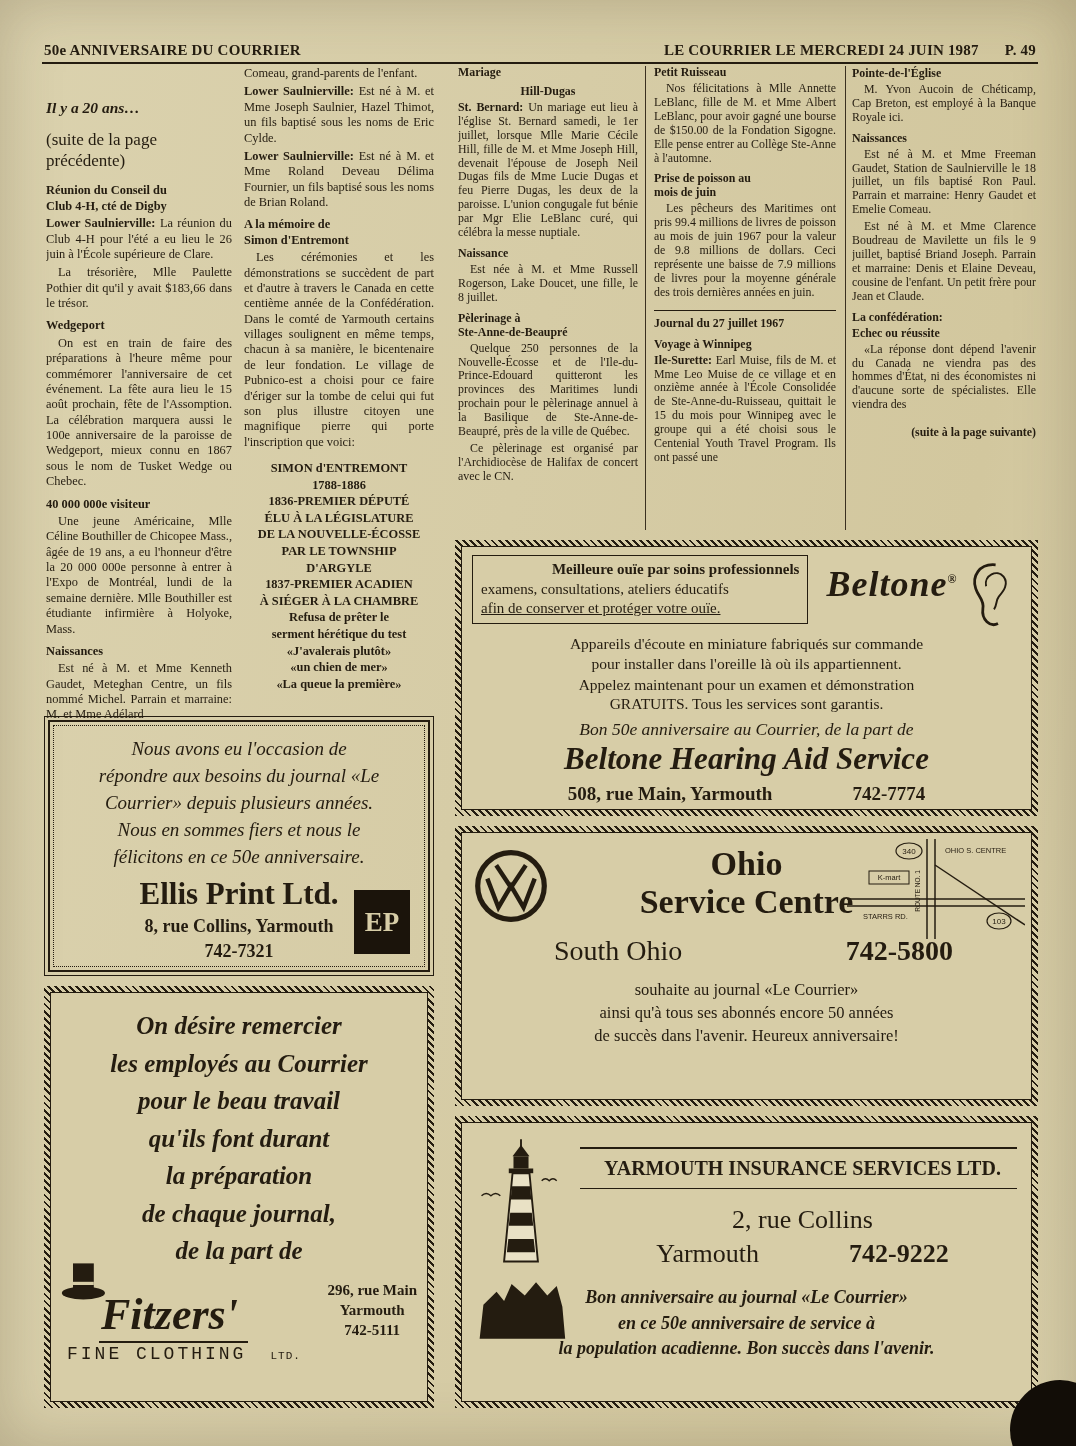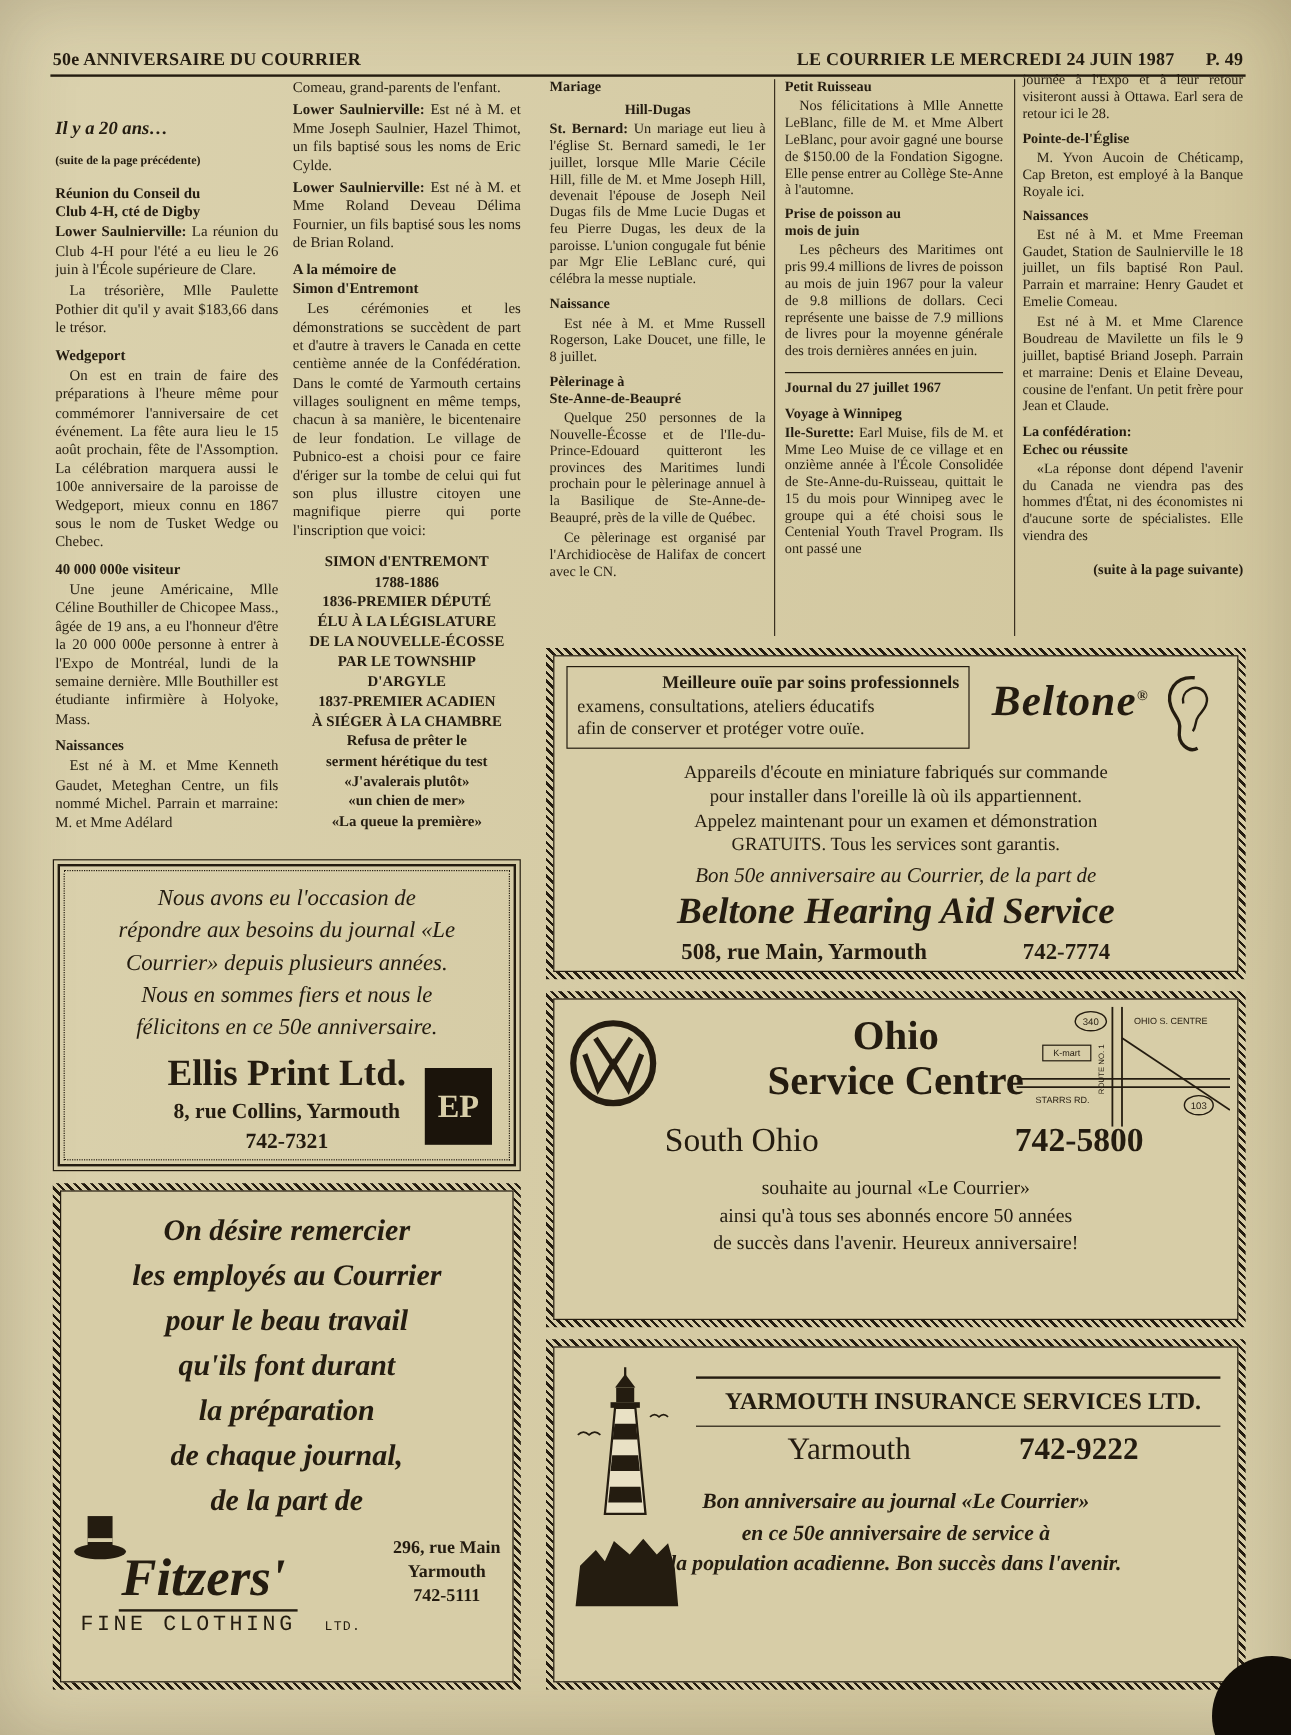--- a/index.html
+++ b/index.html
@@ -16,38 +16,38 @@
   .head-rule{position:absolute;left:42px;right:38px;top:62px;height:2px;background:#241c10;}
   
   .col{position:absolute;text-align:justify;overflow:hidden;}
   .c12{font-size:12.4px;line-height:1.24;}
   .c345{font-size:11.9px;line-height:1.17;}
   .col p{margin:0 0 3px;}
   .indent{text-indent:12px;}
   .head{font-weight:bold;white-space:pre-line;text-align:left;margin:7px 0 2px;}
   .headc{font-weight:bold;white-space:pre-line;text-align:center;margin:5px 0 2px;}
   .byline{font-style:italic;font-weight:bold;font-size:15.5px;text-align:left;margin:16px 0 12px;}
-  .contnote{font-weight:bold;font-size:10px;text-align:left;margin:0 0 12px;}
+  .contnote{font-weight:normal;font-size:17px;text-align:left;margin:0 0 12px;}
   .lead{font-weight:bold;}
   .memorial{font-weight:bold;text-align:center;white-space:pre-line;line-height:1.34;margin-top:10px;}
   .suite{font-weight:bold;text-align:right;margin-top:14px;}
   .rule-above{border-top:1.5px solid #241c10;padding-top:6px;margin-top:10px;}
   .vrule{position:absolute;width:1px;background:#3a3020;top:66px;height:464px;}
   
   .zzwrap{position:absolute;background:repeating-linear-gradient(45deg,#241c10 0 2px,#d6cca6 2px 5px);
     padding:6px;box-sizing:border-box;}
   .zzin{height:100%;background:#d7cda7;border:1px solid #241c10;box-sizing:border-box;position:relative;overflow:hidden;}
   .ellwrap{position:absolute;border:1px solid #241c10;padding:3px;box-sizing:border-box;}
   .ellmid{height:100%;border:2px solid #241c10;padding:3px;box-sizing:border-box;}
   .ellin{height:100%;border:1px dotted #241c10;box-sizing:border-box;position:relative;overflow:hidden;}
   
   .bel-top{display:flex;align-items:flex-start;padding:8px 8px 0 10px;}
   .bel-box{border:1px solid #241c10;padding:4px 8px;font-size:15px;line-height:1.3;width:332px;text-align:left;}
   .bel-box .l1{font-weight:bold;text-align:right;}
-  .bel-box .l3{}
+  .bel-box .l3{text-decoration:underline;}
   .bel-brand{font-style:italic;font-weight:bold;font-size:36px;margin:8px 0 0 18px;letter-spacing:1px;}
   .bel-brand sup{font-size:12px;}
   .bel-body{text-align:center;font-size:15.5px;line-height:1.28;margin-top:1px;white-space:pre-line;}
   .bel-greet{font-style:italic;font-size:17.5px;text-align:center;margin-top:5px;}
   .bel-name{font-style:italic;font-weight:bold;font-size:31px;text-align:center;margin-top:1px;}
   .bel-addr{display:flex;justify-content:center;gap:80px;font-weight:bold;font-size:19px;margin-top:6px;}
   
   .el-msg{font-style:italic;font-size:19px;text-align:center;white-space:pre-line;line-height:1.42;margin-top:10px;}
   .el-name{font-weight:bold;font-size:31px;text-align:center;margin-top:5px;}
   .el-addr{font-weight:bold;font-size:18px;text-align:center;margin-top:4px;}
@@ -155,21 +155,20 @@
     <p class="indent">Nos félicitations à Mlle Annette LeBlanc, fille de M. et Mme Albert LeBlanc, pour avoir gagné une bourse de $150.00 de la Fondation Sigogne. Elle pense entrer au Collège Ste-Anne à l'automne.</p>
     <div class="head">Prise de poisson au
 mois de juin</div>
     <p class="indent">Les pêcheurs des Maritimes ont pris 99.4 millions de livres de poisson au mois de juin 1967 pour la valeur de 9.8 millions de dollars. Ceci représente une baisse de 7.9 millions de livres pour la moyenne générale des trois dernières années en juin.</p>
     <div class="head rule-above">Journal du 27 juillet 1967</div>
     <div class="head">Voyage à Winnipeg</div>
     <p><span class="lead">Ile-Surette:</span> <span>Earl Muise, fils de M. et Mme Leo Muise de ce village et en onzième année à l'École Consolidée de Ste-Anne-du-Ruisseau, quittait le 15 du mois pour Winnipeg avec le groupe qui a été choisi sous le Centenial Youth Travel Program. Ils ont passé une</span></p>
   </div>
 
   <div class="col c345" style="left:852px;top:60px;width:184px;height:474px;">
-    <p>journée à l'Expo et à leur retour visiteront aussi à Ottawa. Earl sera de retour ici le 28.</p>
     <div class="head">Pointe-de-l'Église</div>
     <p class="indent">M. Yvon Aucoin de Chéticamp, Cap Breton, est employé à la Banque Royale ici.</p>
     <div class="head">Naissances</div>
     <p class="indent">Est né à M. et Mme Freeman Gaudet, Station de Saulnierville le 18 juillet, un fils baptisé Ron Paul. Parrain et marraine: Henry Gaudet et Emelie Comeau.</p>
     <p class="indent">Est né à M. et Mme Clarence Boudreau de Mavilette un fils le 9 juillet, baptisé Briand Joseph. Parrain et marraine: Denis et Elaine Deveau, cousine de l'enfant. Un petit frère pour Jean et Claude.</p>
     <div class="head">La confédération:</div>
     <div class="head" style="margin-top:0;">Echec ou réussite</div>
     <p class="indent">«La réponse dont dépend l'avenir du Canada ne viendra pas des hommes d'État, ni des économistes ni d'aucune sorte de spécialistes. Elle viendra des</p>
     <div class="suite">(suite à la page suivante)</div>
   </div>
@@ -292,20 +291,21 @@
         <polygon points="40.5,50 59.5,50 61,64 39,64" fill="#241c10"></polygon>
         <polygon points="38.5,78 61.5,78 63,92 37,92" fill="#241c10"></polygon>
         <polygon points="36.5,106 63.5,106 65,120 35,120" fill="#241c10"></polygon>
         <polygon points="6,212 10,176 24,162 32,172 40,154 54,166 66,152 78,166 88,156 94,178 97,212" fill="#241c10"></polygon>
         <path d="M8 60 q5 -5 10 0 q5 -5 10 0" fill="none" stroke="#241c10" stroke-width="1.5"></path>
         <path d="M72 44 q4 -4 8 0 q4 -4 8 0" fill="none" stroke="#241c10" stroke-width="1.5"></path>
       </svg>
       <div class="yi-rule"></div>
       <div class="yi-title">YARMOUTH INSURANCE SERVICES LTD.</div>
       <div class="yi-rule2"></div>
+      <div class="yi-addr">2, rue Collins</div>
       <div class="yi-city">
         <span>Yarmouth</span>
         <span class="ph">742-9222</span>
       </div>
       <div class="yi-msg">Bon anniversaire au journal «Le Courrier»
 en ce 50e anniversaire de service à
 la population acadienne. Bon succès dans l'avenir.</div>
     </div>
   </div>
 

